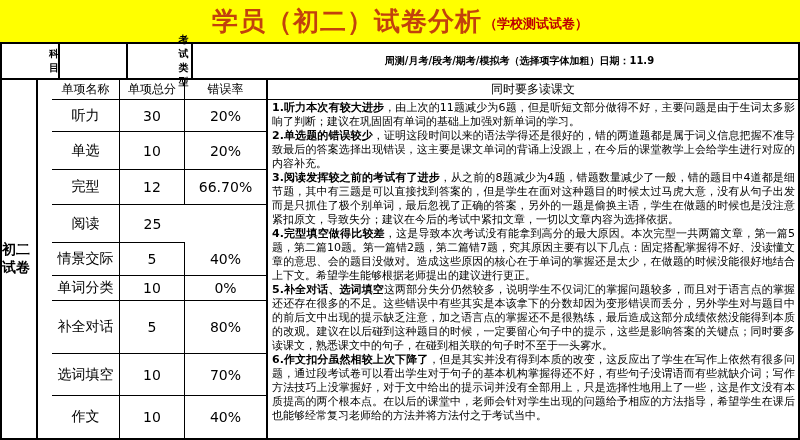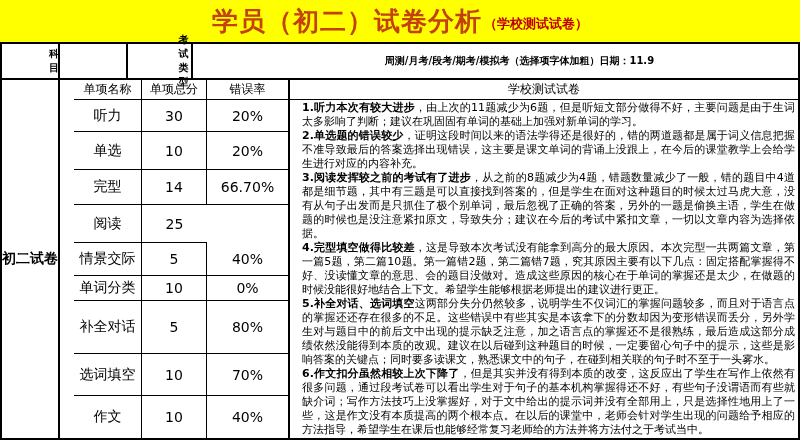--- a/index.html
+++ b/index.html
@@ -25,21 +25,21 @@
   .meta-subject   { width:58px;  border-right:2px solid #000; }
   .meta-empty     { width:68px;  border-right:2px solid #000; }
   .meta-examtype  { width:65px;  border-right:2px solid #000;text-align:center; }
   .meta-examtypes { flex:1; }
   
   .body {
     height:360px; display:flex;
     border-left:2px solid #000; border-right:2px solid #000; border-bottom:2px solid #000;
   }
   .paper-col {
-    width:58px; border-right:2px solid #000;
+    width:36px; border-right:2px solid #000;
     display:flex; align-items:center; justify-content:center;
     font-weight:bold; font-size:14px;
   }
   .items-grid { width:230px; display:flex; flex-direction:column; border-right:2px solid #000; }
   .grid-row { display:flex; }
   .grid-row .cell {
     display:flex; align-items:center; justify-content:center;
     border-right:1px solid #000; border-bottom:1px solid #000;
     font-size:14px;
   }
@@ -52,21 +52,21 @@
   .r1{height:32px}.r2{height:38px}.r3{height:35px}.r4{height:38px}.r5{height:33px}
   .r6{height:25px}.r7{height:53px}.r8{height:42px}
   .r9{flex:1} .r9 .cell{border-bottom:none}
   
   .feedback-col { flex:1; display:flex; flex-direction:column; }
   .feedback-hdr {
     height:20px; border-bottom:1px solid #000;
     display:flex; align-items:center; justify-content:center; font-size:12px;
   }
   .feedback-body {
-    flex:1; padding:1px 3px 1px 12px; overflow:hidden;
+    flex:1; padding:1px 3px 1px 4px; overflow:hidden;
     font-size:11px; line-height:14px; text-align:justify;
   }
   .feedback-body p { margin:0; }
   .feedback-body .lead { font-weight:bold; }
 </style>
 </head>
 <body>
 
 <div class="page">
 
@@ -97,21 +97,21 @@
         <div class="cell col-score">30</div>
         <div class="cell col-error">20%</div>
       </div>
       <div class="grid-row r2">
         <div class="cell col-name">单选</div>
         <div class="cell col-score">10</div>
         <div class="cell col-error">20%</div>
       </div>
       <div class="grid-row r3">
         <div class="cell col-name">完型</div>
-        <div class="cell col-score">14</div>
+        <div class="cell col-score">12</div>
         <div class="cell col-error">66.70%</div>
       </div>
       <div class="grid-row r4">
         <div class="cell col-name">阅读</div>
         <div class="cell col-score">25</div>
       </div>
       <div class="grid-row r5">
         <div class="cell col-name">情景交际</div>
         <div class="cell col-score">5</div>
         <div class="cell col-error">40%</div>
@@ -132,21 +132,21 @@
         <div class="cell col-error">70%</div>
       </div>
       <div class="grid-row r9">
         <div class="cell col-name">作文</div>
         <div class="cell col-score">10</div>
         <div class="cell col-error">40%</div>
       </div>
     </div>
 
     <div class="feedback-col">
-      <div class="feedback-hdr">学校测试试卷</div>
+      <div class="feedback-hdr">同时要多读课文</div>
       <div class="feedback-body">
         <p><span class="lead">1.听力本次有较大进步</span><span>，由上次的11题减少为6题，但是听短文部分做得不好，主要问题是由于生词太多影响了判断；建议在巩固固有单词的基础上加强对新单词的学习。</span></p>
         <p><span class="lead">2.单选题的错误较少</span><span>，证明这段时间以来的语法学得还是很好的，错的两道题都是属于词义信息把握不准导致最后的答案选择出现错误，这主要是课文单词的背诵上没跟上，在今后的课堂教学上会给学生进行对应的内容补充。</span></p>
         <p><span class="lead">3.阅读发挥较之前的考试有了进步</span><span>，从之前的8题减少为4题，错题数量减少了一般，错的题目中4道都是细节题，其中有三题是可以直接找到答案的，但是学生在面对这种题目的时候太过马虎大意，没有从句子出发而是只抓住了极个别单词，最后忽视了正确的答案，另外的一题是偷换主语，学生在做题的时候也是没注意紧扣原文，导致失分；建议在今后的考试中紧扣文章，一切以文章内容为选择依据。</span></p>
         <p><span class="lead">4.完型填空做得比较差</span><span>，这是导致本次考试没有能拿到高分的最大原因。本次完型一共两篇文章，第一篇5题，第二篇10题。第一篇错2题，第二篇错7题，究其原因主要有以下几点：固定搭配掌握得不好、没读懂文章的意思、会的题目没做对。造成这些原因的核心在于单词的掌握还是太少，在做题的时候没能很好地结合上下文。希望学生能够根据老师提出的建议进行更正。</span></p>
         <p><span class="lead">5.补全对话、选词填空</span><span>这两部分失分仍然较多，说明学生不仅词汇的掌握问题较多，而且对于语言点的掌握还还存在很多的不足。这些错误中有些其实是本该拿下的分数却因为变形错误而丢分，另外学生对与题目中的前后文中出现的提示缺乏注意，加之语言点的掌握还不是很熟练，最后造成这部分成绩依然没能得到本质的改观。建议在以后碰到这种题目的时候，一定要留心句子中的提示，这些是影响答案的关键点；同时要多读课文，熟悉课文中的句子，在碰到相关联的句子时不至于一头雾水。</span></p>
         <p><span class="lead">6.作文扣分虽然相较上次下降了</span><span>，但是其实并没有得到本质的改变，这反应出了学生在写作上依然有很多问题，通过段考试卷可以看出学生对于句子的基本机构掌握得还不好，有些句子没谓语而有些就缺介词；写作方法技巧上没掌握好，对于文中给出的提示词并没有全部用上，只是选择性地用上了一些，这是作文没有本质提高的两个根本点。在以后的课堂中，老师会针对学生出现的问题给予相应的方法指导，希望学生在课后也能够经常复习老师给的方法并将方法付之于考试当中。</span></p>
       </div>
     </div>
 

